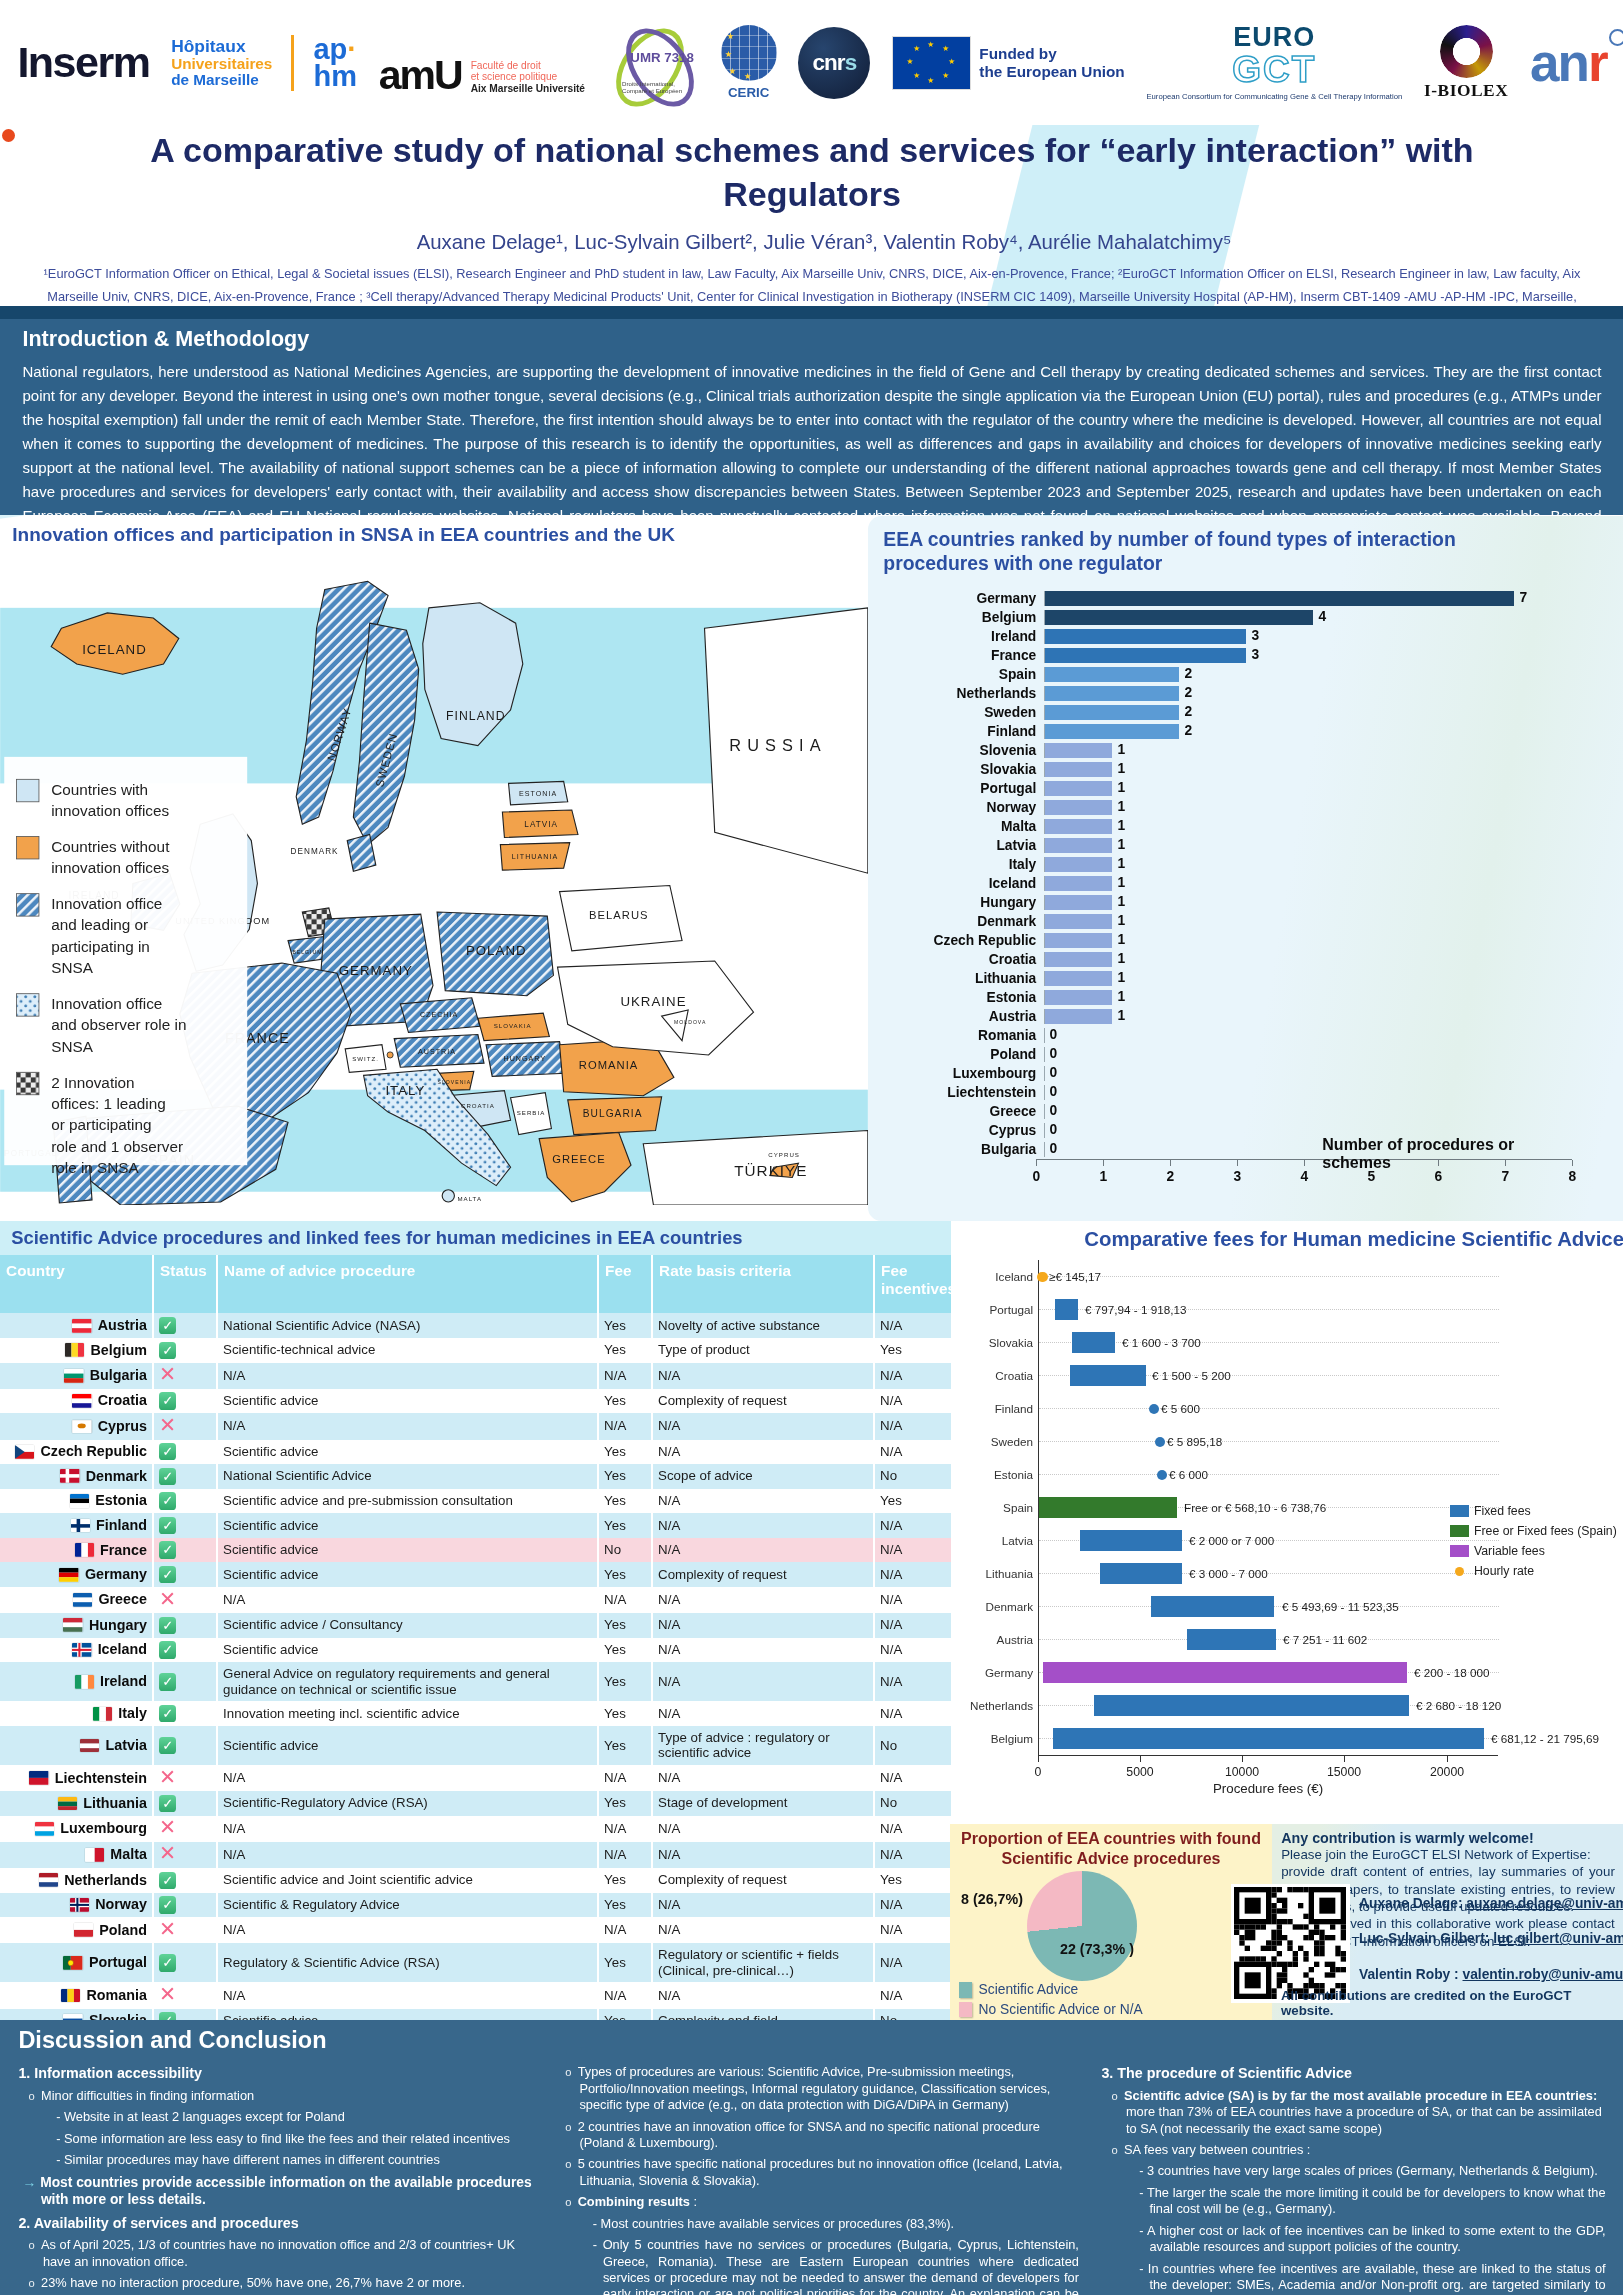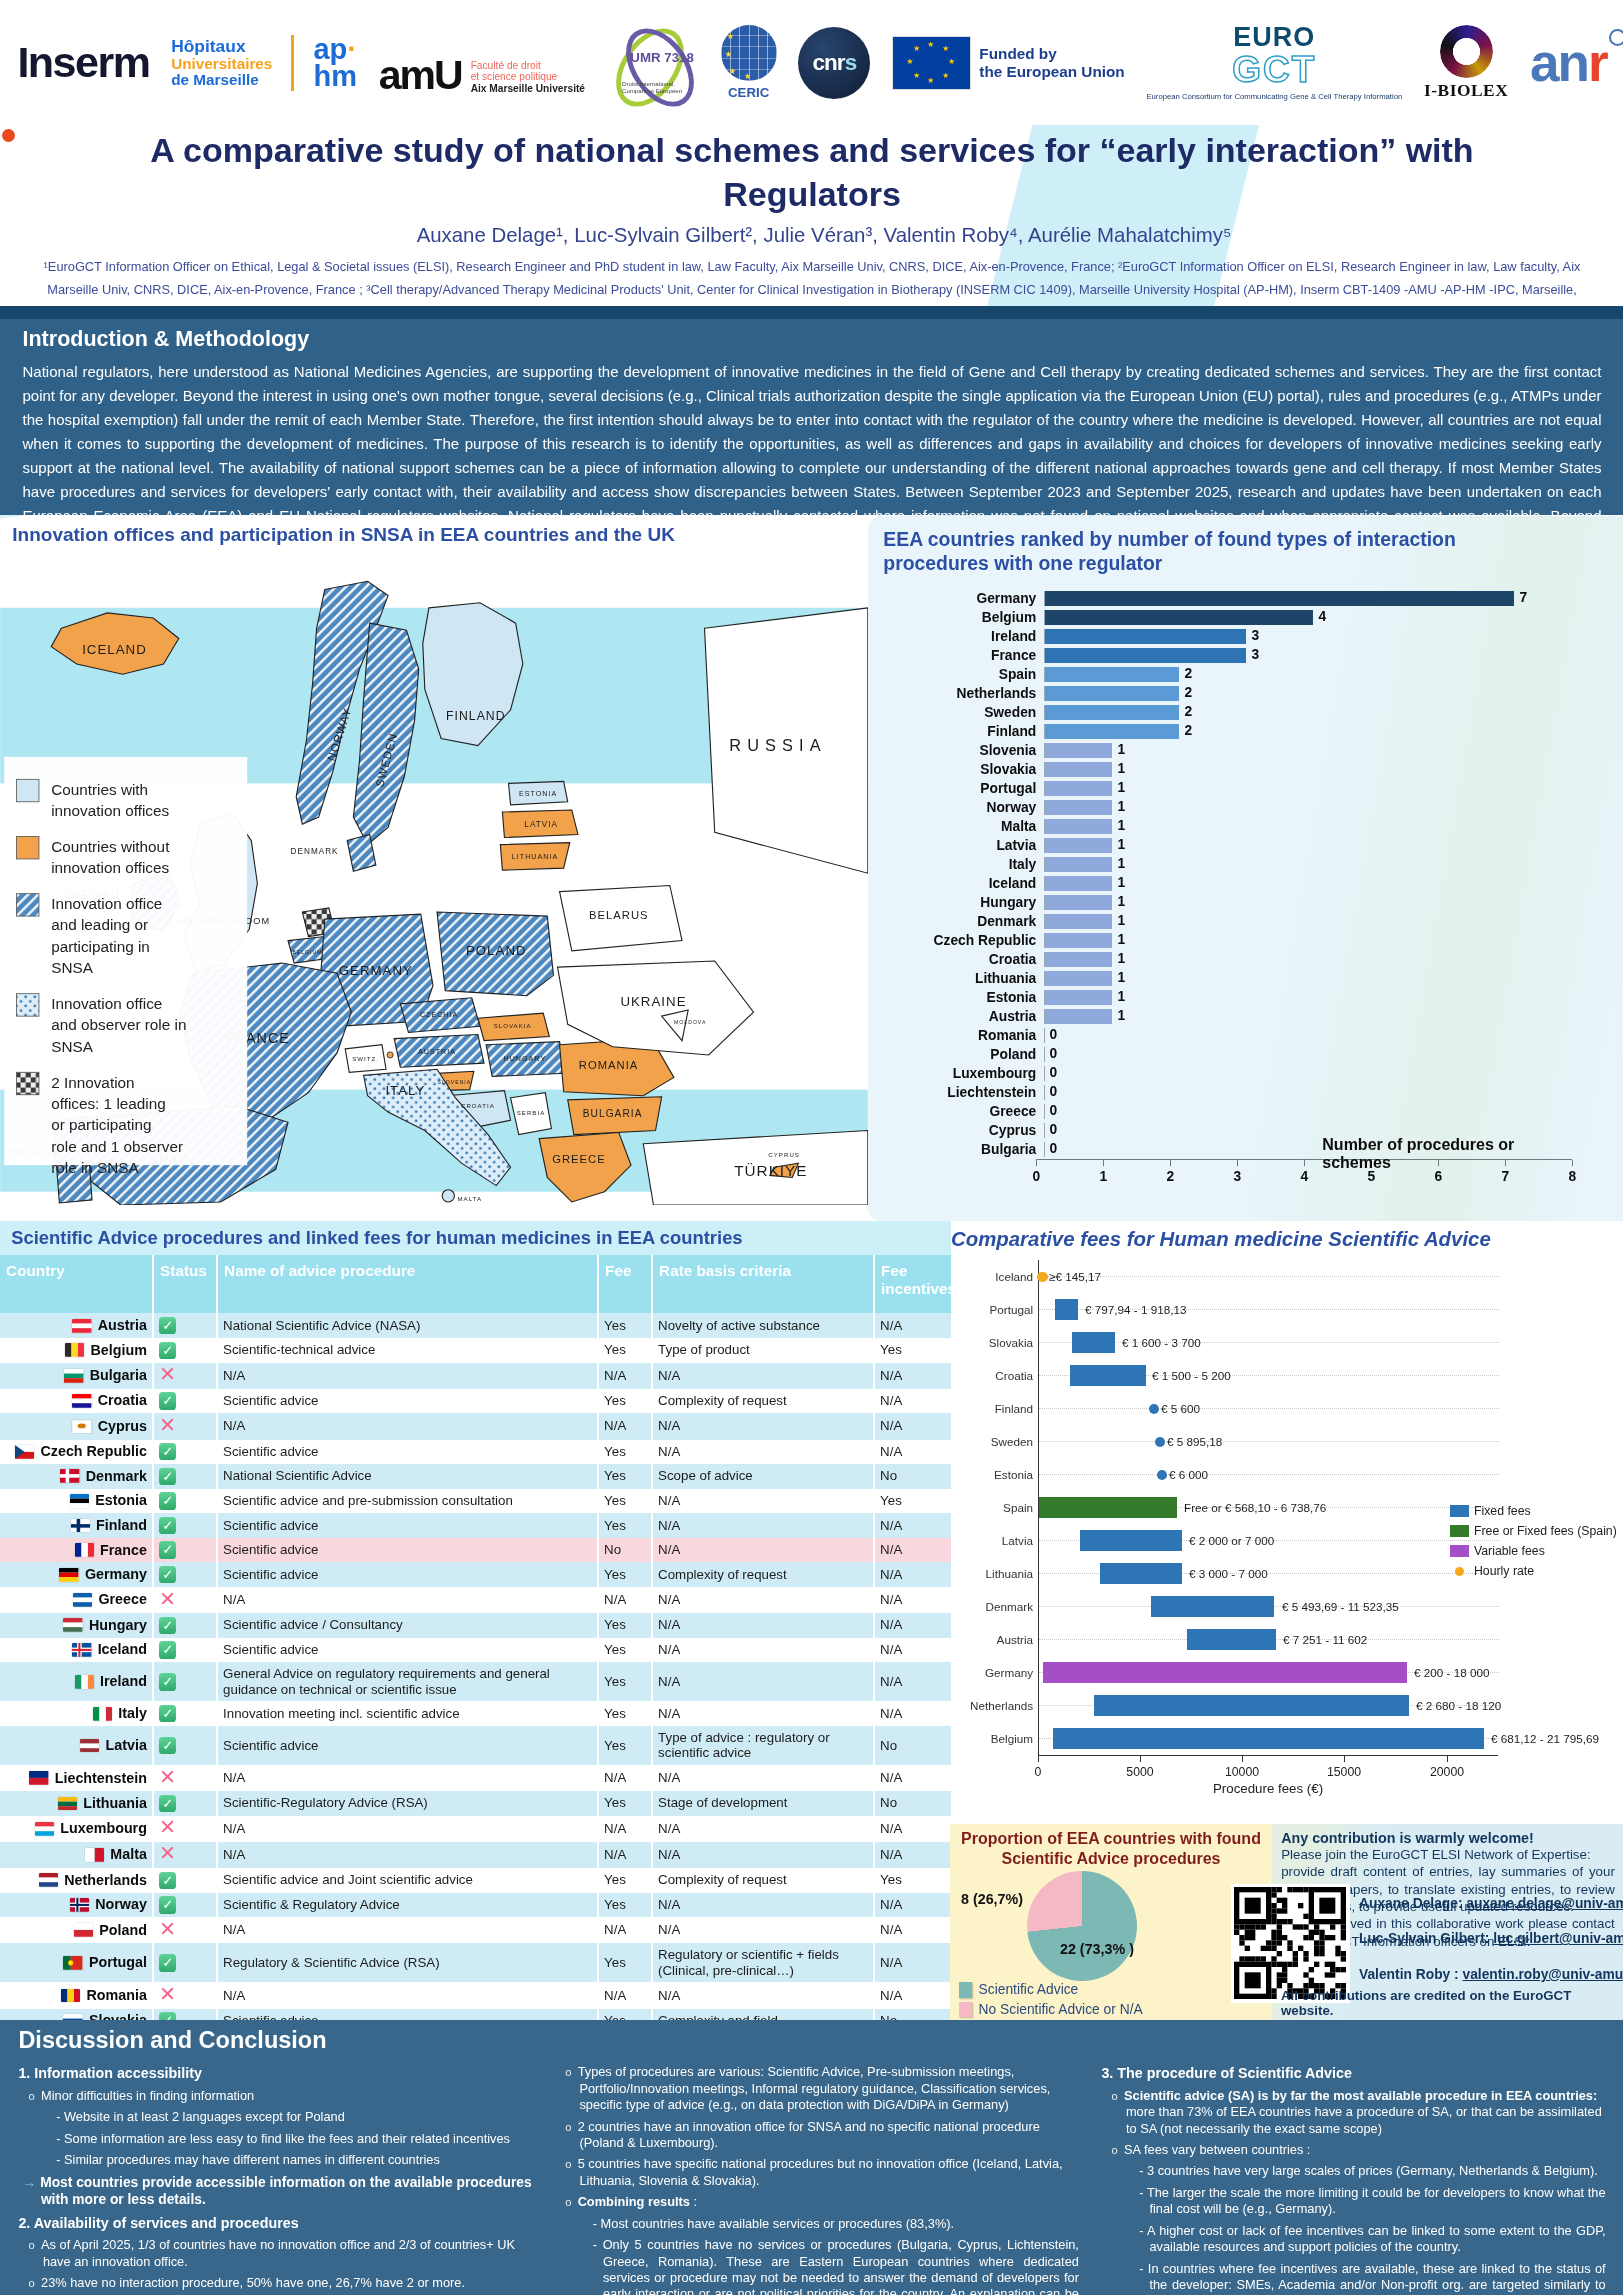--- a/index.html
+++ b/index.html
@@ -58,21 +58,21 @@
   .ibx .swirl{width:53px;height:53px;border-radius:50%;margin:0 auto;
       background:conic-gradient(#2b1f8f,#7a1147,#c59a06,#7a1147,#111,#2b1f8f);
       -webkit-mask:radial-gradient(circle,transparent 13.3px,#000 13.8px);mask:radial-gradient(circle,transparent 13.3px,#000 13.8px);}
   .ibx .lab{font-family:"Liberation Serif","DejaVu Serif",serif;font-weight:bold;font-size:17.4px;color:#111;margin-top:2px;letter-spacing:0.5px;}
   .anr{font-size:53px;font-weight:bold;color:#4a78b8;letter-spacing:-2px;position:relative;}
   .anr b{color:#e8432e;}
   .anr .c{position:absolute;right:-19.4px;top:-3.1px;width:13.3px;height:13.3px;border:2.6px solid #4a78b8;border-radius:50%;font-size:0;}
   
   #titleblock{left:0;top:125px;width:1624px;height:181px;z-index:1;text-align:center;}
   #page-title{margin:3.1px auto 0;width:1420px;font-size:34px;line-height:1.3;font-weight:bold;color:#1d2a66;}
-  #authors{margin-top:8px;font-size:20.4px;color:#34448c;padding-left:24px;}
+  #authors{margin-top:15px;font-size:20.4px;color:#34448c;padding-left:24px;}
   #affiliations{margin:7.2px auto 0;width:1558px;font-size:12.8px;line-height:1.85;color:#3c4c9a;}
   #ack{margin-top:3.1px;font-size:12.8px;color:#3c4c9a;font-style:italic;}
   #ack b{font-style:normal;font-weight:bold;}
   
   #intro{left:0;top:306px;width:1624px;height:209px;background:#2f6189;z-index:1;box-sizing:border-box;
      border-top:13.3px solid #16466b;padding:8.2px 22.5px 0 22.5px;}
   #intro h2{margin:0;color:#fff;font-size:21.5px;font-weight:bold;}
   #intro p{margin:8.2px 0 0;color:#fff;font-size:15px;line-height:1.6;text-align:justify;}
   
   #charts{left:0;top:516px;width:1624px;height:705px;z-index:1;}
@@ -105,21 +105,21 @@
   tr.hl td{background:#f9d7de !important;}
   td.country{text-align:right;}
   .cflex{display:flex;align-items:center;justify-content:flex-end;gap:6.1px;}
   .cname{font-weight:bold;font-size:14.3px;color:#0c0c0c;white-space:nowrap;}
   .flag{width:19.4px;height:13.8px;display:inline-block;flex:0 0 auto;border-radius:1px;box-shadow:0 0 0 0.5px rgba(0,0,0,.12);}
   .chk{display:inline-block;width:17.4px;height:17.4px;border-radius:3.6px;
      background:linear-gradient(180deg,#5fd398,#2fa96b);color:#fff;font-weight:bold;font-size:13.3px;line-height:17.4px;text-align:center;}
   .crx{display:inline-block;color:#f4668b;font-weight:bold;font-size:20.4px;line-height:17.4px;}
   
   #fees{left:951px;top:1221px;width:673px;height:603px;background:#fff;z-index:1;box-sizing:border-box;padding:7.2px 0 0 0;}
-  #fees-title{text-align:left;font-size:20.4px;font-weight:bold;color:#2b4fa2;font-style:italic;}
+  #fees-title{text-align:right;font-size:20.4px;font-weight:bold;color:#2b4fa2;}
   #fees-plot{position:relative;margin-top:9.2px;margin-left:87px;width:460px;border-left:1.5px solid #333;}
   .frow{position:relative;height:33px;}
   .frow .grid{position:absolute;left:0;top:16px;width:100%;border-top:1px dotted #c9c9c9;}
   .frow .ylab{position:absolute;left:-82px;top:9.2px;width:76px;text-align:right;font-size:11.7px;color:#333;}
   .frow .bar{position:absolute;top:6.1px;height:20.4px;}
   .frow .pt{position:absolute;top:11.2px;width:10.2px;height:10.2px;border-radius:50%;}
   .frow .vlab{position:absolute;top:9.2px;font-size:11.7px;color:#1c1c1c;white-space:nowrap;}
   #fees-axis{position:relative;margin-left:87px;width:460px;border-top:1.5px solid #333;height:41px;}
   #fees-axis .tick{position:absolute;top:0;width:1px;height:6.1px;background:#333;}
   #fees-axis .tlab{position:absolute;top:8.2px;transform:translateX(-50%);font-size:12.3px;color:#222;}

